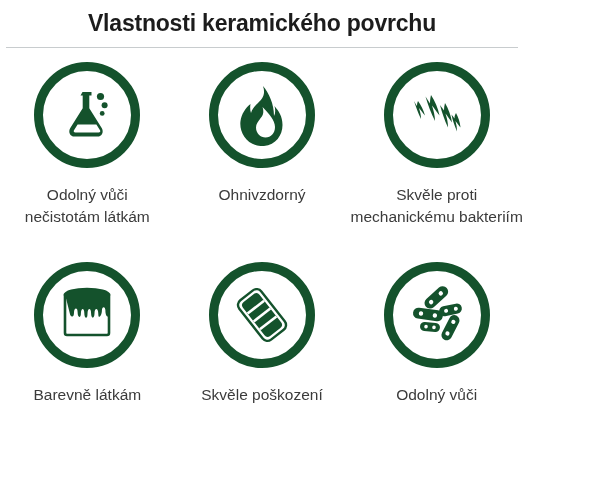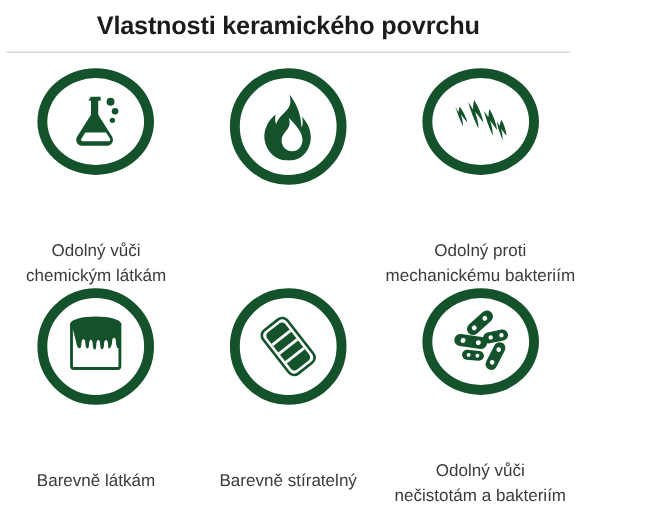--- a/index.html
+++ b/index.html
@@ -40,21 +40,20 @@
     display: grid;
     grid-template-columns: repeat(3, 1fr);
     grid-template-rows: repeat(2, 200px);
     column-gap: 0px;
     row-gap: 0px;
   }
   .cell {
     display: flex;
     flex-direction: column;
     align-items: center;
-    gap: 43px;
   }
   .icon-circle {
     width: 106px;
     height: 106px;
     border-radius: 50%;
     border: 9px solid #14522c;
     box-sizing: border-box;
     display: flex;
     align-items: center;
     justify-content: center;
@@ -94,50 +93,54 @@
               <circle cx="44.5" cy="12.5" r="3.6"></circle>
               <circle cx="48.6" cy="21.2" r="3.0"></circle>
               <circle cx="46.2" cy="29.4" r="2.4"></circle>
             </g>
             <path d="M21.6 40.5 h18.8 l3.6 5.7 c0.7 1.1 0.1 2.3 -1.3 2.3 h-23.4 c-1.4 0 -2 -1.2 -1.3 -2.3 z" fill="#ffffff"></path>
           </svg>
         </span>
       </div>
       <div class="caption">
         <span class="ln">Odolný vůči</span>
-        <span class="ln">chemickým látkám</span>
+        <span class="ln">nečistotám látkám</span>
       </div>
     </div>
 
     <div class="cell">
       <div class="icon-circle">
         <span>
           <svg width="60" height="62" viewBox="0 0 60 62">
             <path d="M31 2 c3 9 -1 13 -5 17 c-3 3 -6 6 -7 10 c-1 -3 -1 -6 -0.5 -9 c-5 4 -9 10 -10 17 c-1.5 11 6 24 20 25 c14 1 22 -10 22 -21 c0 -9 -4 -14 -8 -19 c1 4 1 7 -0.5 10 c0 -12 -5 -23 -11 -30 z" fill="#14522c"></path>
             <path d="M30.5 23 c2 6 0 9 -2.5 12 c-2 2.5 -4 5 -4 8.5 c0 6 4.5 10 9.5 10 c5.5 0 9.5 -4.5 9.5 -10.5 c0 -7 -6 -13 -12.5 -20 z" fill="#ffffff"></path>
           </svg>
         </span>
+      </div>
+      <div class="caption">
+        <span class="ln">Ohnivzdorný</span>
+        <span class="ln"></span>
       </div>
     </div>
 
     <div class="cell">
       <div class="icon-circle">
         <span>
           <svg width="58" height="60" viewBox="0 0 58 60">
             <g fill="#14522c">
               <path d="M10 16 c3 4 5.5 9 7 14.5 c-2.5 -3 -4 -5 -6 -7.5 c1 3.5 2 7 2 11 c-3 -6 -5 -12 -7 -18 c1 2 2 3.5 3 5 c0 -2 0.3 -3.5 1 -5 z"></path>
               <path d="M23 10 c4 6 7 13 8.5 20.5 c-3 -4 -5 -7 -7.5 -10 c1.5 5 3 10 3 15.5 c-4 -8 -7 -16 -9.5 -24.5 c1.5 2.5 3 4.5 4.5 7 c0 -3 0.3 -5.5 1 -8.5 z"></path>
               <path d="M37 18 c3.5 6 6 12.5 7 19.5 c-2.5 -3.5 -4.5 -6.5 -6.5 -9 c1.5 4.5 2.5 9 2.5 14 c-3.5 -7.5 -6 -15 -8 -22.5 c1.5 2 2.5 3.5 4 5.5 c0 -2.5 0.3 -5 1 -7.5 z"></path>
               <path d="M48 28 c2.5 4.5 4 9.5 4.5 14.5 c-2 -2.5 -3.5 -4.5 -5 -6.5 c1 3.5 1.5 7 1.5 10.5 c-2.5 -6 -4.5 -11.5 -5.5 -17 c1 1.5 2 2.5 3 4 c0 -2 0.3 -3.5 1.5 -5.5 z"></path>
             </g>
           </svg>
         </span>
       </div>
       <div class="caption">
-        <span class="ln">Odolný proti</span>
+        <span class="ln">Skvěle proti</span>
         <span class="ln">mechanickému bakteriím</span>
       </div>
     </div>
 
     <div class="cell">
       <div class="icon-circle">
         <span>
           <svg width="62" height="58" viewBox="0 0 62 58">
             <path d="M9 9 h44 v38 a2 2 0 0 1 -2 2 h-40 a2 2 0 0 1 -2 -2 z" fill="#ffffff" stroke="#14522c" stroke-width="2.6"></path>
             <ellipse cx="31" cy="9" rx="22" ry="6" fill="#ffffff" stroke="#14522c" stroke-width="2.6"></ellipse>
@@ -161,21 +164,21 @@
               <g stroke="#ffffff" stroke-width="2.6">
                 <line x1="20.5" y1="21" x2="41.5" y2="21"></line>
                 <line x1="20.5" y1="31" x2="41.5" y2="31"></line>
                 <line x1="20.5" y1="41" x2="41.5" y2="41"></line>
               </g>
             </g>
           </svg>
         </span>
       </div>
       <div class="caption">
-        <span class="ln">Barevně stíratelný</span>
+        <span class="ln">Skvěle poškození</span>
         <span class="ln"></span>
       </div>
     </div>
 
     <div class="cell">
       <div class="icon-circle">
         <span>
           <svg width="62" height="62" viewBox="0 0 62 62">
             <g fill="#14522c">
               <g transform="rotate(-42 30 13)">
@@ -202,18 +205,17 @@
                 <rect x="31" y="39" width="27" height="10.5" rx="5.2"></rect>
                 <circle cx="38" cy="44.2" r="2.1" fill="#ffffff"></circle>
                 <circle cx="51" cy="44.2" r="2.1" fill="#ffffff"></circle>
               </g>
             </g>
           </svg>
         </span>
       </div>
       <div class="caption">
         <span class="ln">Odolný vůči</span>
-        <span class="ln">nečistotám a bakteriím</span>
       </div>
     </div>
 
   </div>
 </div>
 
 </body></html>

